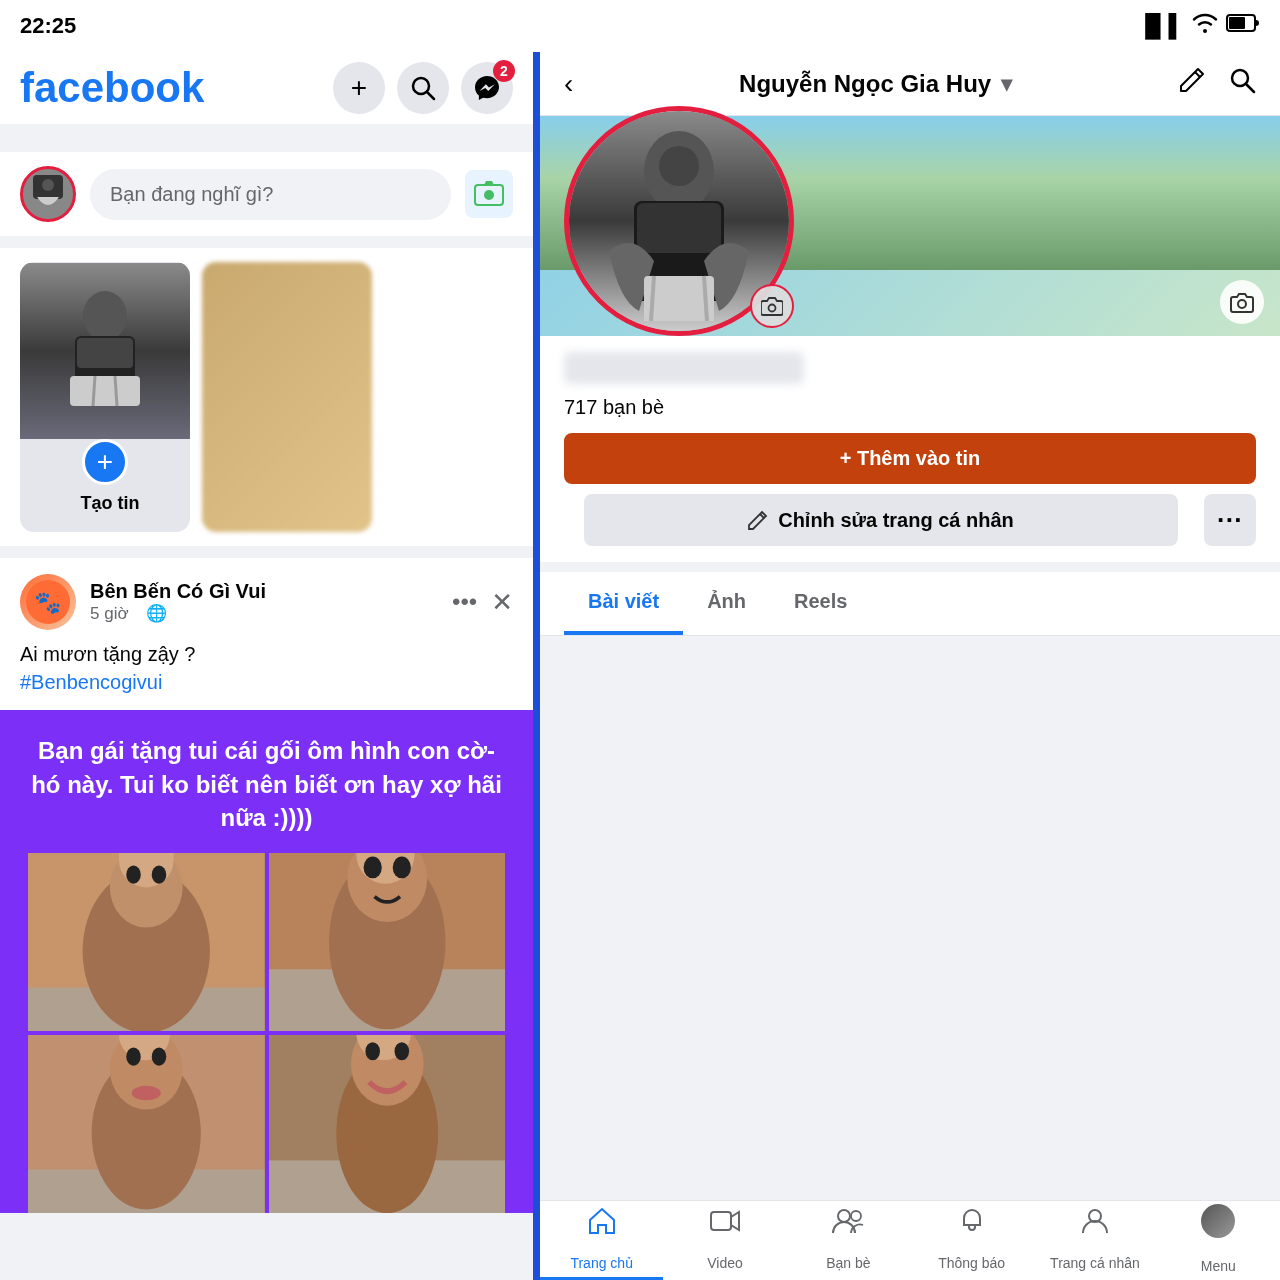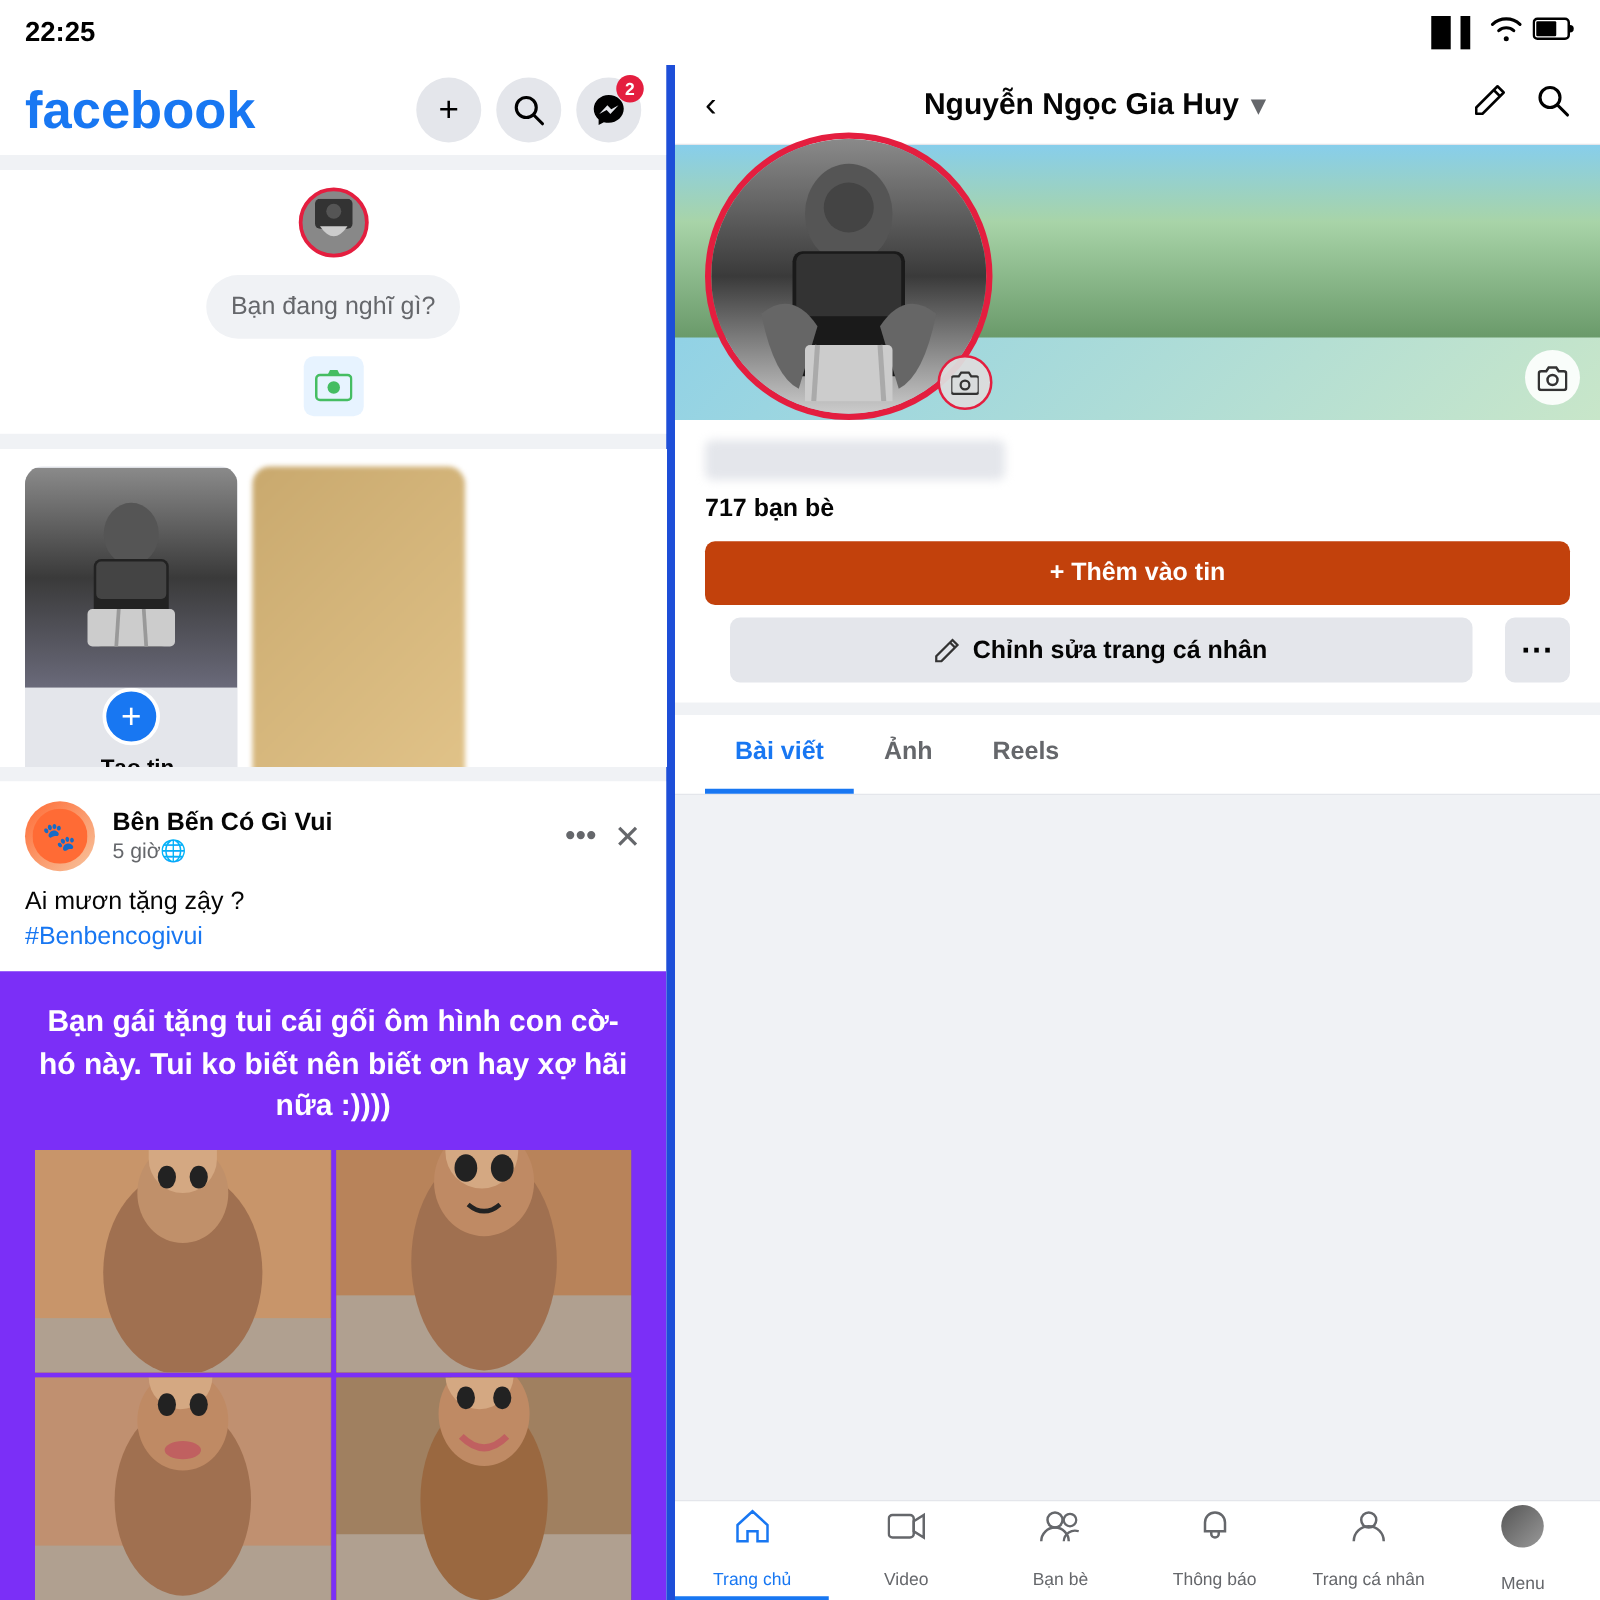--- a/index.html
+++ b/index.html
@@ -89,26 +89,25 @@
       width: 22px;
       height: 22px;
       display: flex;
       align-items: center;
       justify-content: center;
     }
 
     
     .create-post {
       background: #fff;
-      margin-top: 12px;
+      margin-top: 28px;
       padding: 14px 20px;
       display: flex;
       align-items: center;
       gap: 14px;
-      flex-direction: column;
     }
     .avatar-small {
       width: 56px;
       height: 56px;
       border-radius: 50%;
       background: #888;
       overflow: hidden;
       border: 3px solid #e41e3f;
       flex-shrink: 0;
       display: flex;
@@ -232,21 +231,21 @@
     .post-name {
       font-weight: 700;
       font-size: 20px;
       color: #050505;
     }
     .post-time {
       font-size: 17px;
       color: #65676b;
       display: flex;
       align-items: center;
-      gap: 0;
+      gap: 18px;
     }
     .post-actions {
       display: flex;
       gap: 14px;
       align-items: center;
     }
     .dot-menu {
       font-size: 24px;
       color: #65676b;
       cursor: pointer;
@@ -423,21 +422,21 @@
       width: 240px;
       margin: 8px 0;
       filter: blur(4px);
     }
     .friends-count {
       font-size: 20px;
       color: #050505;
       margin: 4px 0 14px;
     }
     .friends-count span {
-      font-weight: 700;
+      font-weight: 400;
     }
 
     
     .profile-action-btn {
       display: block;
       width: 100%;
       padding: 14px;
       font-size: 20px;
       font-weight: 700;
       border: none;

